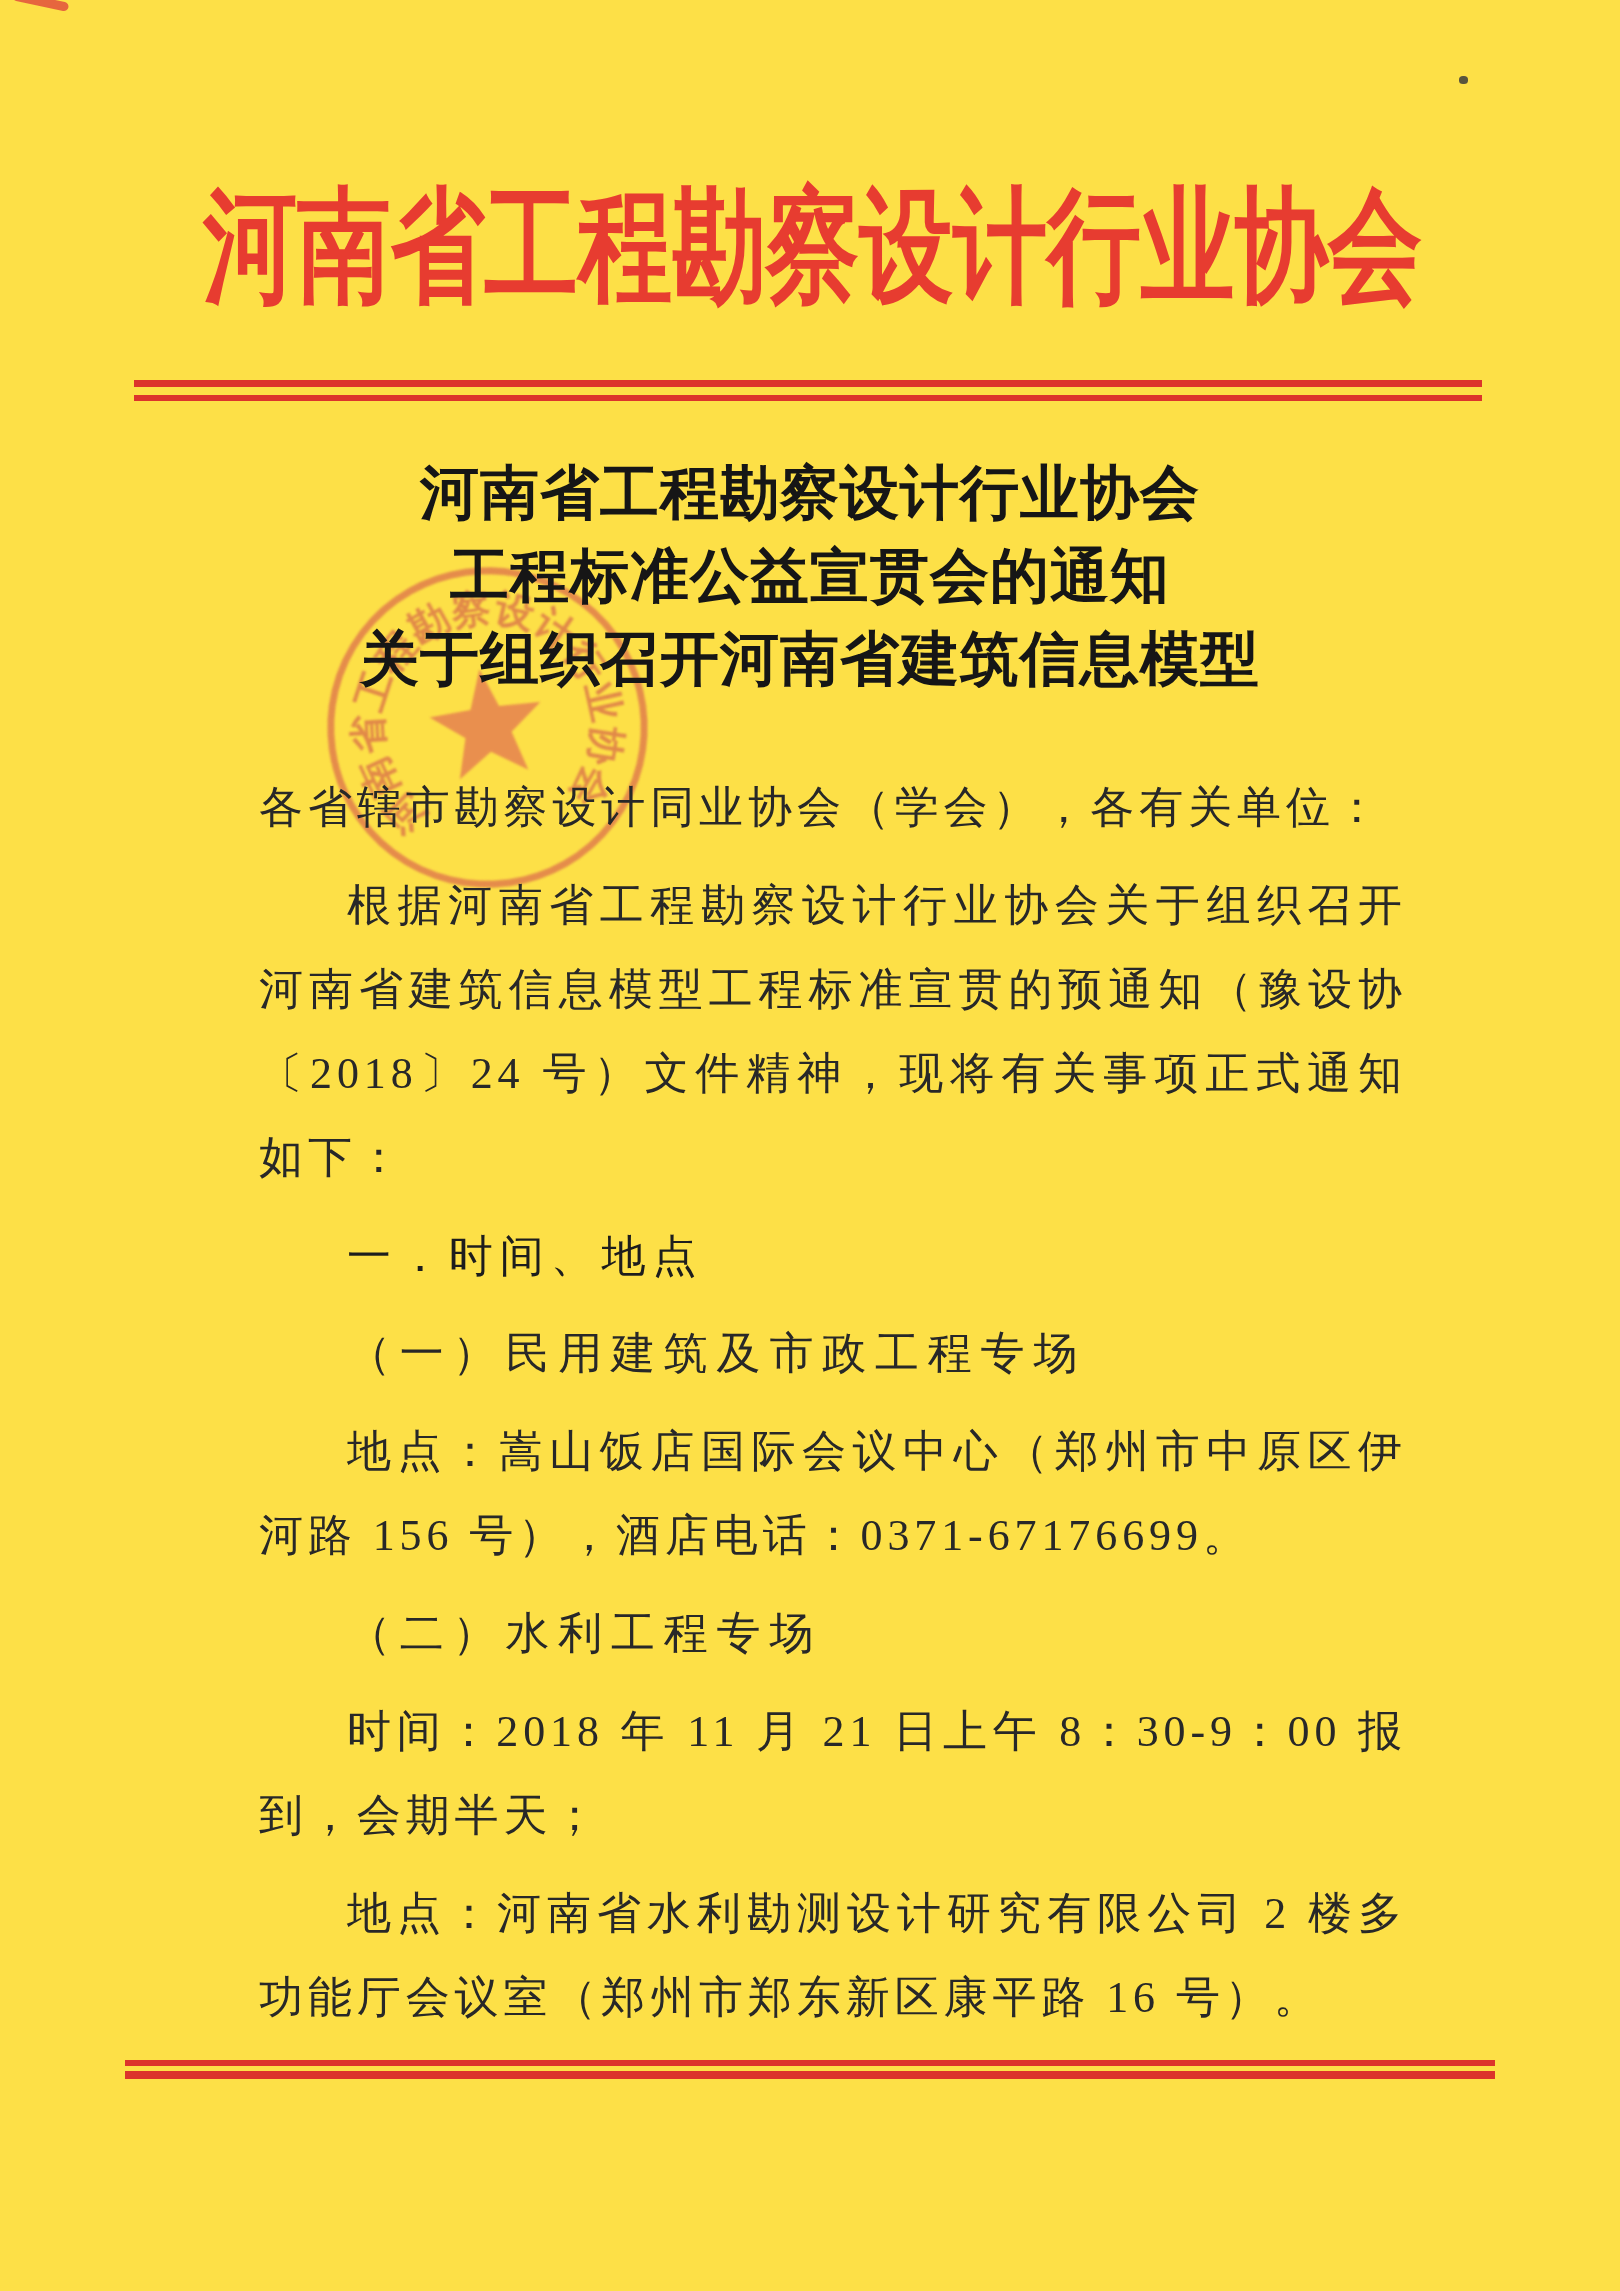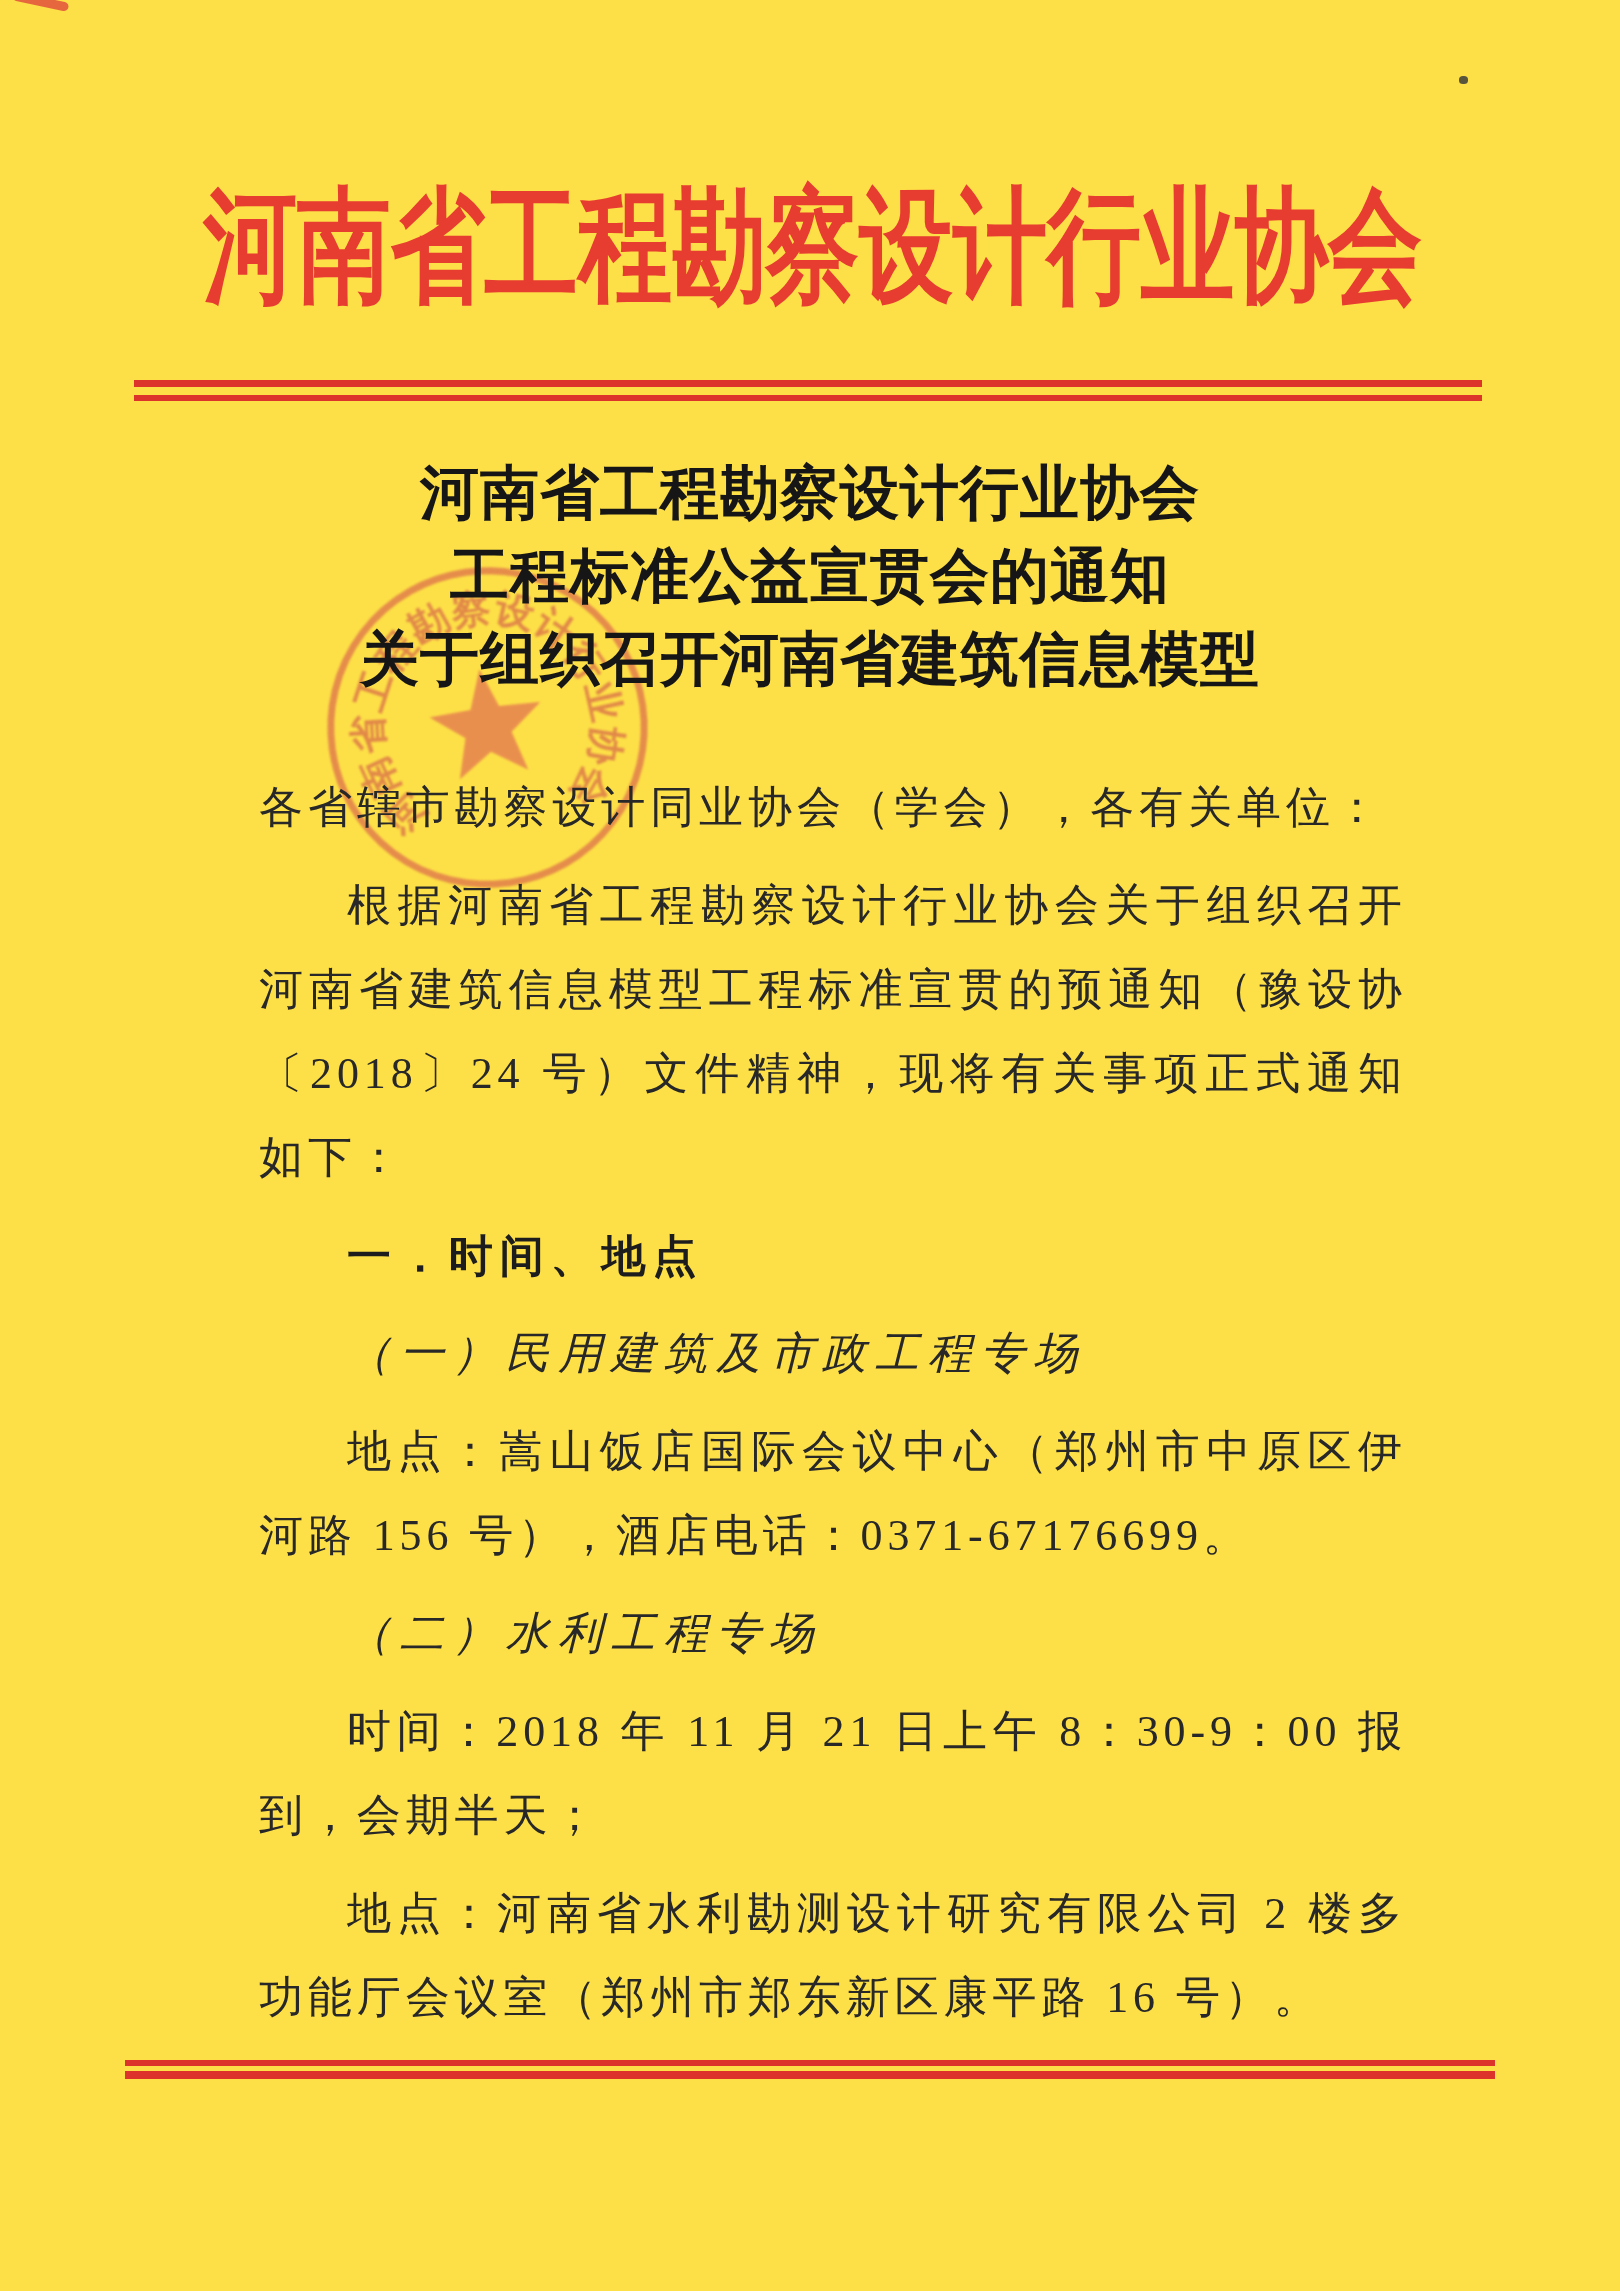--- a/index.html
+++ b/index.html
@@ -78,26 +78,26 @@
     line-height: 84px;
     letter-spacing: 4.9px;
     text-align: justify;
     text-justify: inter-ideograph;
     color: #282828;
     z-index: 3;
   }
   .doc-body p { margin: 14px; text-indent: 2em; }
   .doc-body p.flush { text-indent: 0; }
   .sec-head {
-    font-weight: 700;
+    font-weight: 400;
     font-family: "Liberation Sans", "DejaVu Sans", sans-serif;
     letter-spacing: 6.9px;
     color: #1d1d1d;
   }
-  .kai { font-style: italic; letter-spacing: 8.8px; }
+  .kai { letter-spacing: 8.8px; }
 
   
   .speck-dark {
     position: absolute;
     left: 1459px; top: 76px;
     width: 8.8px; height: 7.8px;
     background: #3c3c3c;
     border-radius: 45%;
     opacity: .85;
     z-index: 4;

